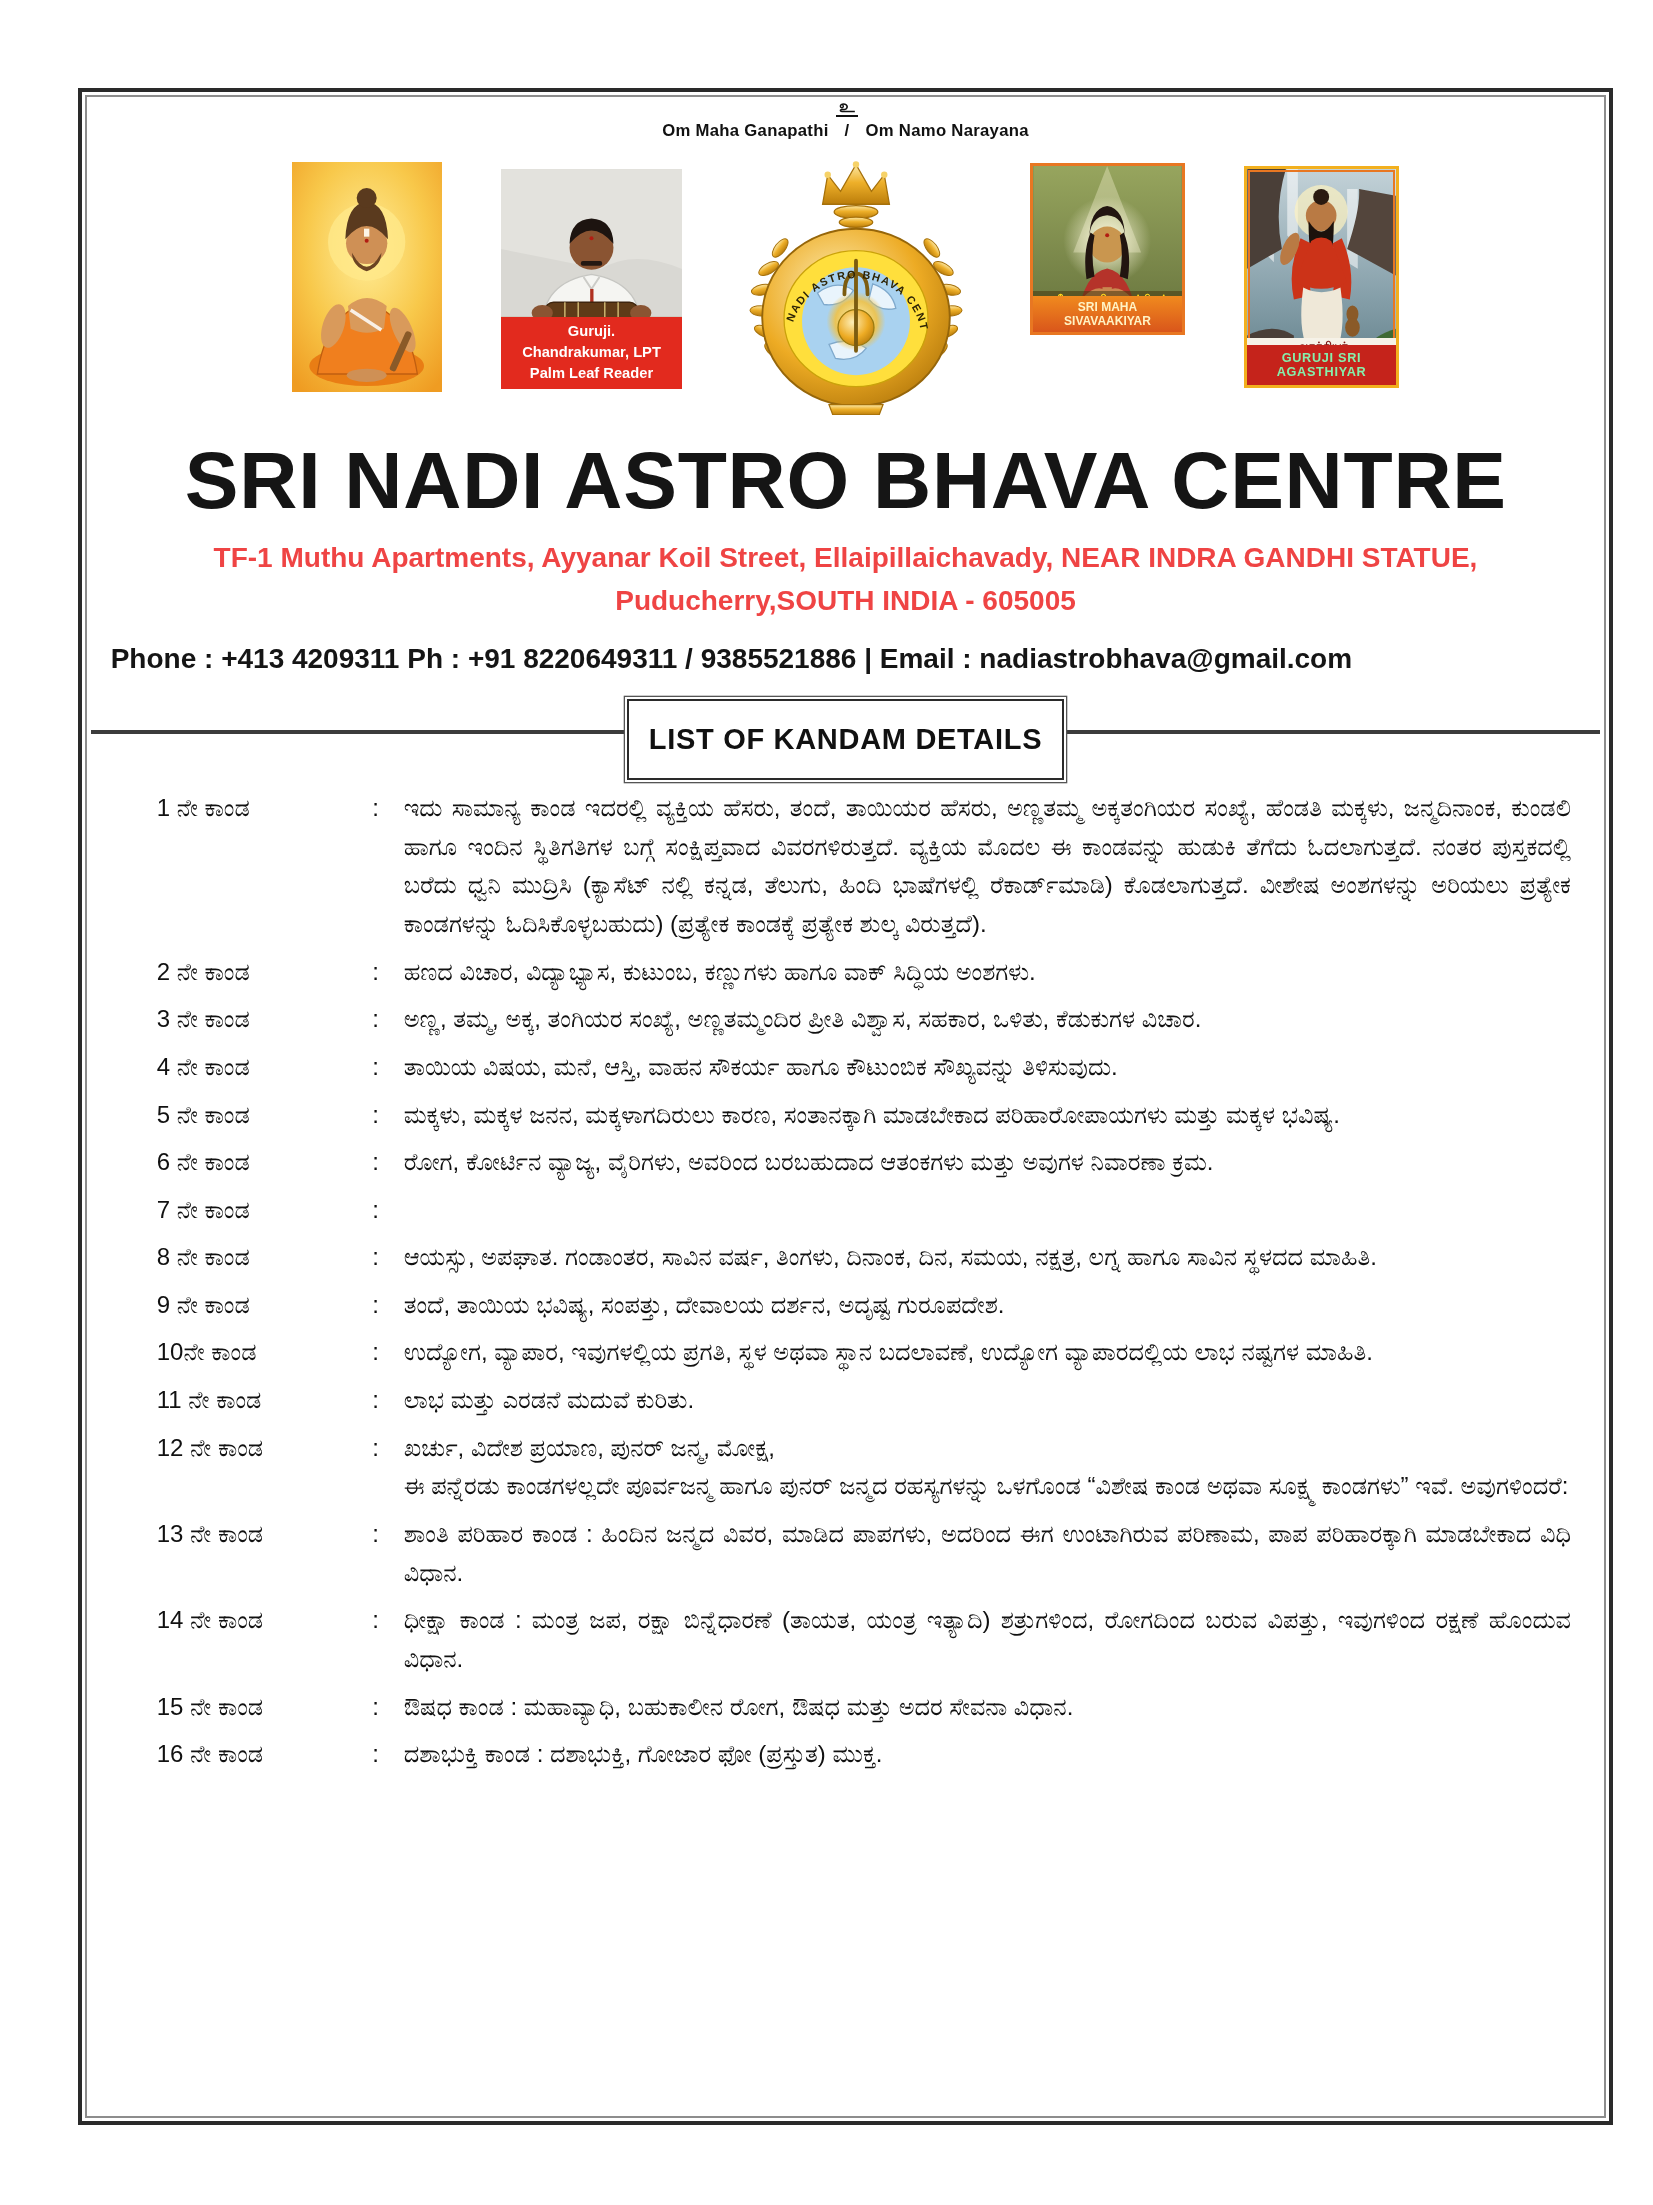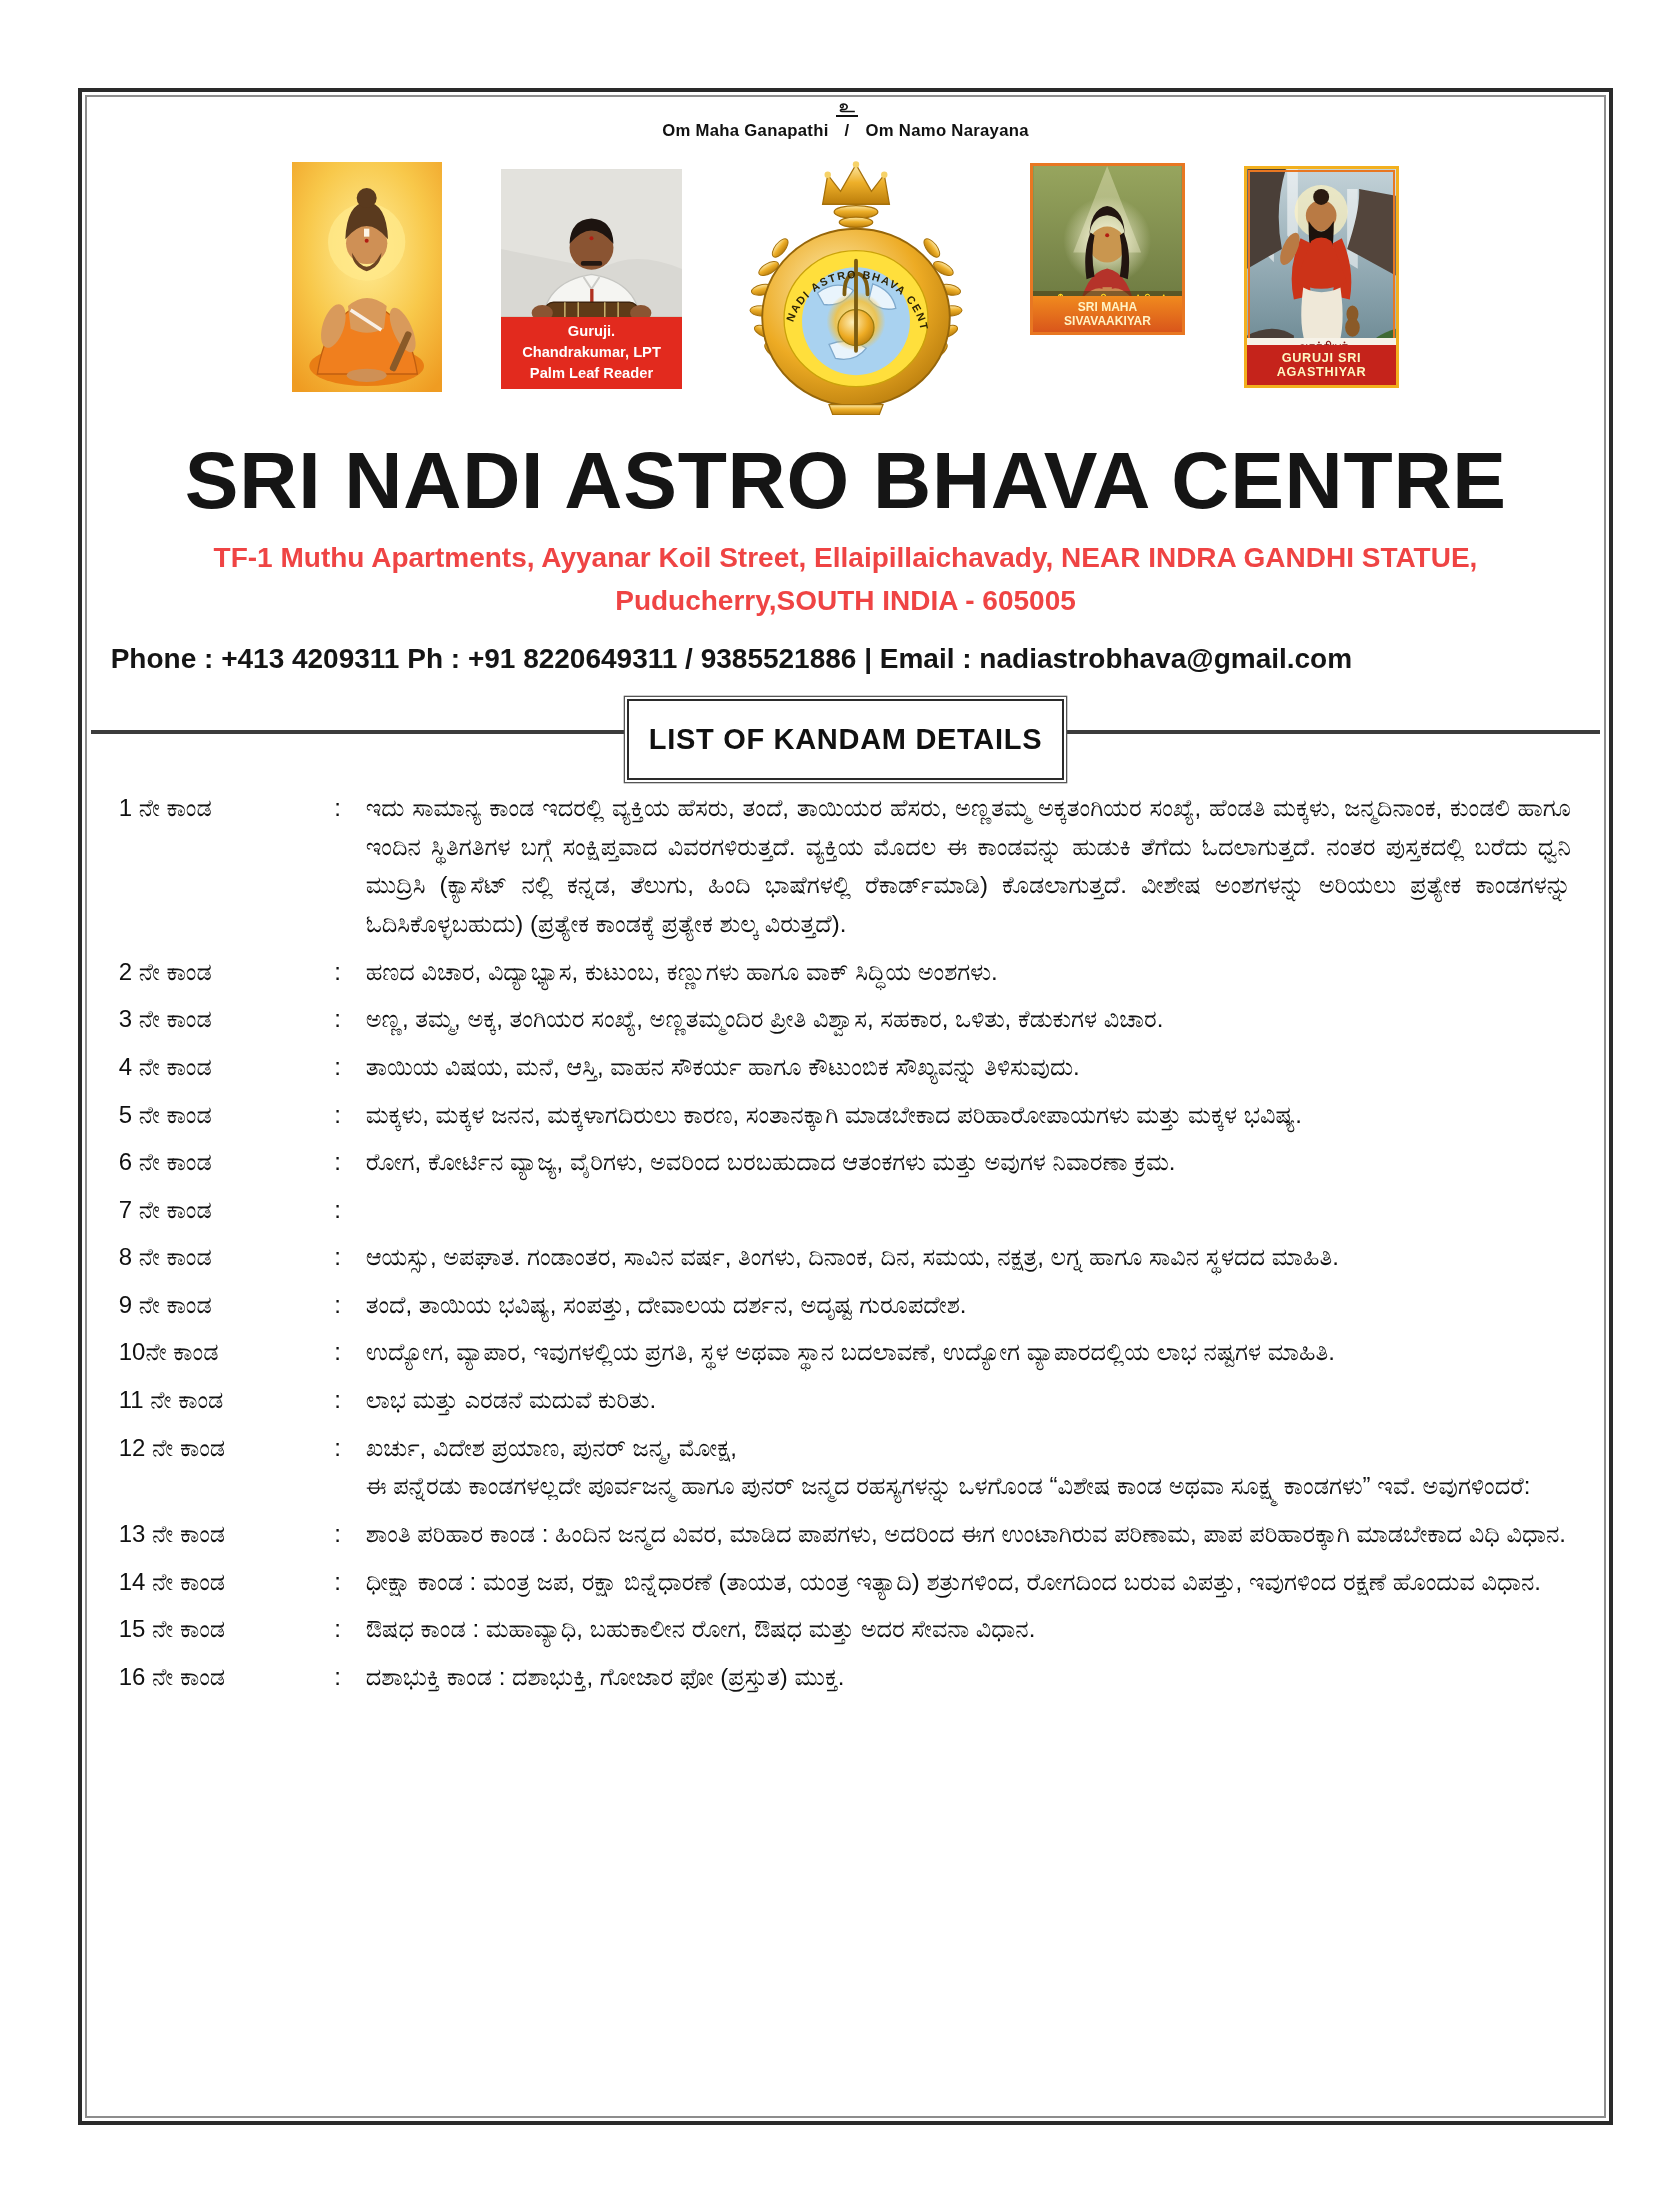--- a/index.html
+++ b/index.html
@@ -26,39 +26,39 @@
   .p2{width:181px;height:220px;margin-top:10.7px;}
   .p3{width:230px;height:257px;}
   .p4{width:155px;height:172px;margin-top:5.3px;border:3.3px solid #e87722;box-sizing:border-box;background:#6e7b42;}
   .p5{width:155px;height:222px;margin-top:8px;border:3.3px solid #f2b01e;outline:2px solid #e87722;outline-offset:-6px;box-sizing:border-box;}
   .p4 .cap-olive{position:absolute;left:0;right:0;bottom:23px;background:rgba(70,55,15,.55);
       color:#ffd81e;font-size:11.3px;font-weight:bold;text-align:center;padding:2px 0;}
   .p4 .cap-orange{position:absolute;left:0;right:0;bottom:0;background:linear-gradient(#f08a1e,#d9561b);
       color:#fff3c4;font-size:12px;font-weight:bold;text-align:center;padding:4px 0;}
   .p5 .cap-white{position:absolute;left:0;right:0;bottom:29px;background:#f6f2e8;color:#7a1410;
       font-size:11.3px;font-weight:bold;text-align:center;padding:2px 0;}
-  .p5 .cap-redgold{position:absolute;left:0;right:0;bottom:0;background:#c5231b;color:#fef9c3;
+  .p5 .cap-redgold{position:absolute;left:0;right:0;bottom:0;background:#c5231b;color:#86efac;
       font-size:12.7px;font-weight:bold;text-align:center;padding:6px 0;letter-spacing:0.7px;}
 
   
   .main-title{margin-top:18.7px;text-align:center;font-weight:bold;font-size:79px;line-height:1.05;
       letter-spacing:0.7px;transform:scaleX(1.02);color:#151515;white-space:nowrap;}
   .addr{margin-top:13.3px;text-align:center;font-weight:bold;font-size:28px;line-height:1.55;color:#ef4444;}
   .contact{margin-top:20px;font-weight:bold;font-size:28px;color:#151515;}
 
   
   .sec{position:relative;margin-top:24px;height:61px;}
   .sec .rule{position:absolute;left:-20px;right:-20px;top:31px;border-top:4px solid #3c3c3c;}
   .sec .box{position:relative;margin:0 auto;width:fit-content;background:#fff;border:2.7px solid #2a2a2a;
       box-shadow:0 0 0 2px #ffffff, 0 0 0 3.3px #555;padding:22px 20px;font-weight:bold;font-size:29px;letter-spacing:0.7px;}
 
   
   .klist{margin:29px 6.7px 0 8px;display:flex;flex-direction:column;gap:8.7px;font-size:24px;line-height:1.62;}
   .krow{display:flex;align-items:flex-start;}
-  .klab{flex:none;width:191px;}
+  .klab{flex:none;width:191px;margin-left:38px;}
   .kcol{flex:none;width:56px;text-align:center;}
   .ktxt{flex:1;text-align:justify;white-space:pre-line;padding-right:2.7px;}
 </style>
 </head>
 <body>
 
 <div class="page">
   <div class="frame-outer">
     <div class="frame-inner">
       <div class="content">

